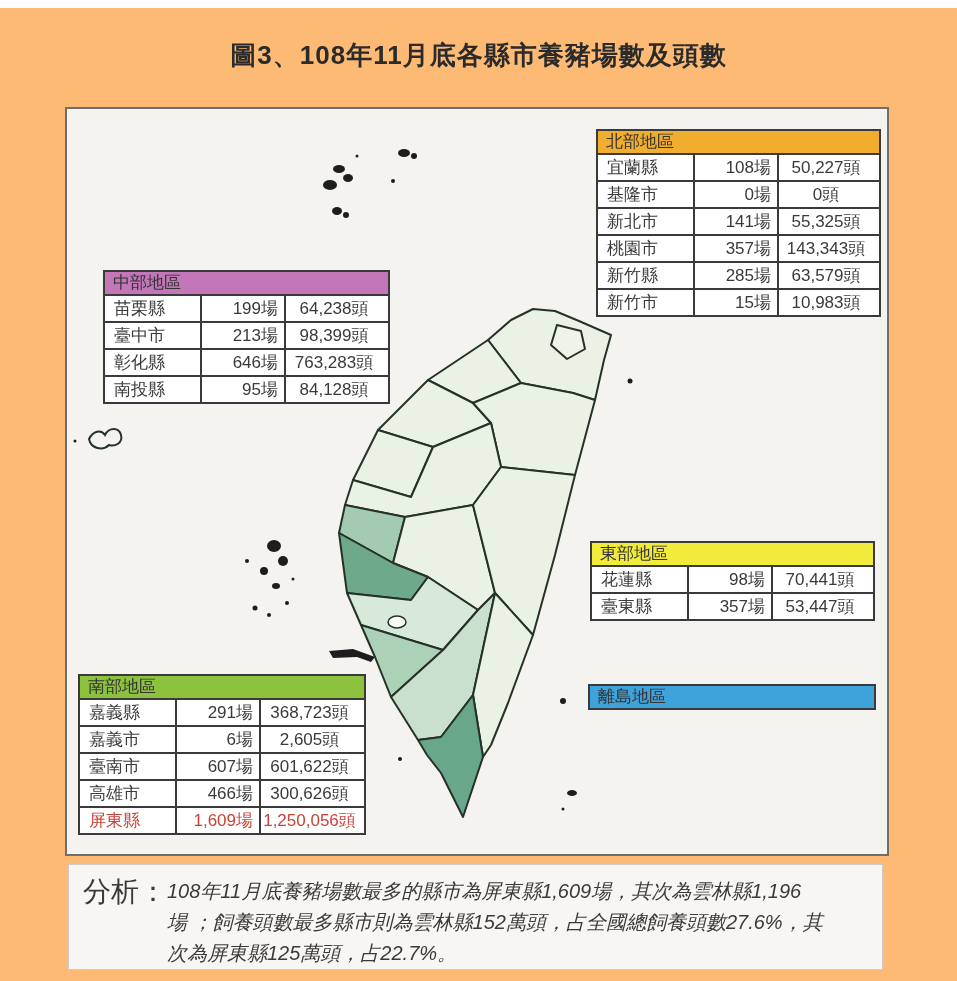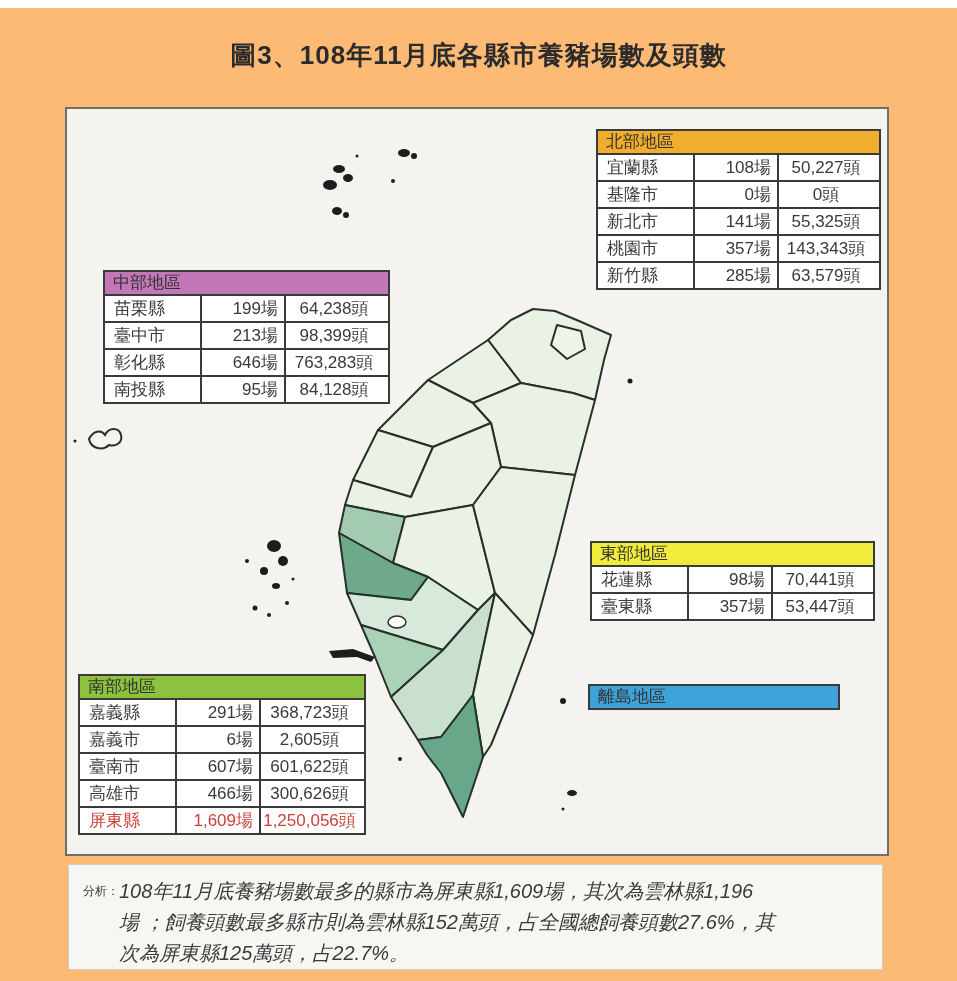--- a/index.html
+++ b/index.html
@@ -31,28 +31,28 @@
     font-size:17px;overflow:hidden;white-space:nowrap;
   }
   td.c-county{width:86px;text-align:left;padding-left:9px;}
   td.c-farms{width:76px;text-align:right;padding-right:6px;}
   td.c-heads{text-align:center;padding-right:6px;}
   tr.hl td{color:#cb4238;}
   .pos-north{left:596px;top:121px;width:285px;}
   .pos-central{left:103px;top:262px;width:287px;border-radius:16px;}
   .pos-east{left:590px;top:533px;width:285px;}
   .pos-south{left:78px;top:666px;width:288px;}
-  .pos-islands{left:588px;top:676px;width:252px;}
+  .pos-islands{left:588px;top:676px;width:288px;}
   
   .analysis{
     position:absolute;left:68px;top:856px;width:815px;height:106px;
     background:#f8f6f3;border:1px solid #cfcbc8;box-sizing:border-box;
     padding:11px 14px;display:flex;align-items:flex-start;
   }
-  .alabel{flex:0 0 auto;font-size:12px;line-height:31px;}
+  .alabel{flex:0 0 auto;font-size:28px;line-height:31px;}
   .alines{font-size:20px;line-height:31px;font-style:italic;}
 </style>
 </head>
 <body>
 
 <div class="stage">
 
   <h1 class="title">圖3、108年11月底各縣市養豬場數及頭數</h1>
 
   <div class="mapbox">
@@ -138,20 +138,25 @@
           <tr>
             <td class="c-county">桃園市</td>
             <td class="c-farms">357場</td>
             <td class="c-heads">143,343頭</td>
           </tr>
           <tr>
             <td class="c-county">新竹縣</td>
             <td class="c-farms">285場</td>
             <td class="c-heads">63,579頭</td>
           </tr>
+          <tr>
+            <td class="c-county">新竹市</td>
+            <td class="c-farms">15場</td>
+            <td class="c-heads">10,983頭</td>
+          </tr>
         </tbody>
       </table>
   </section>
 
   <section class="rtable pos-central">
     <div class="rheader" style="background: rgb(195, 119, 185);">中部地區</div>
     <table>
         <tbody>
           <tr>
             <td class="c-county">苗栗縣</td>

